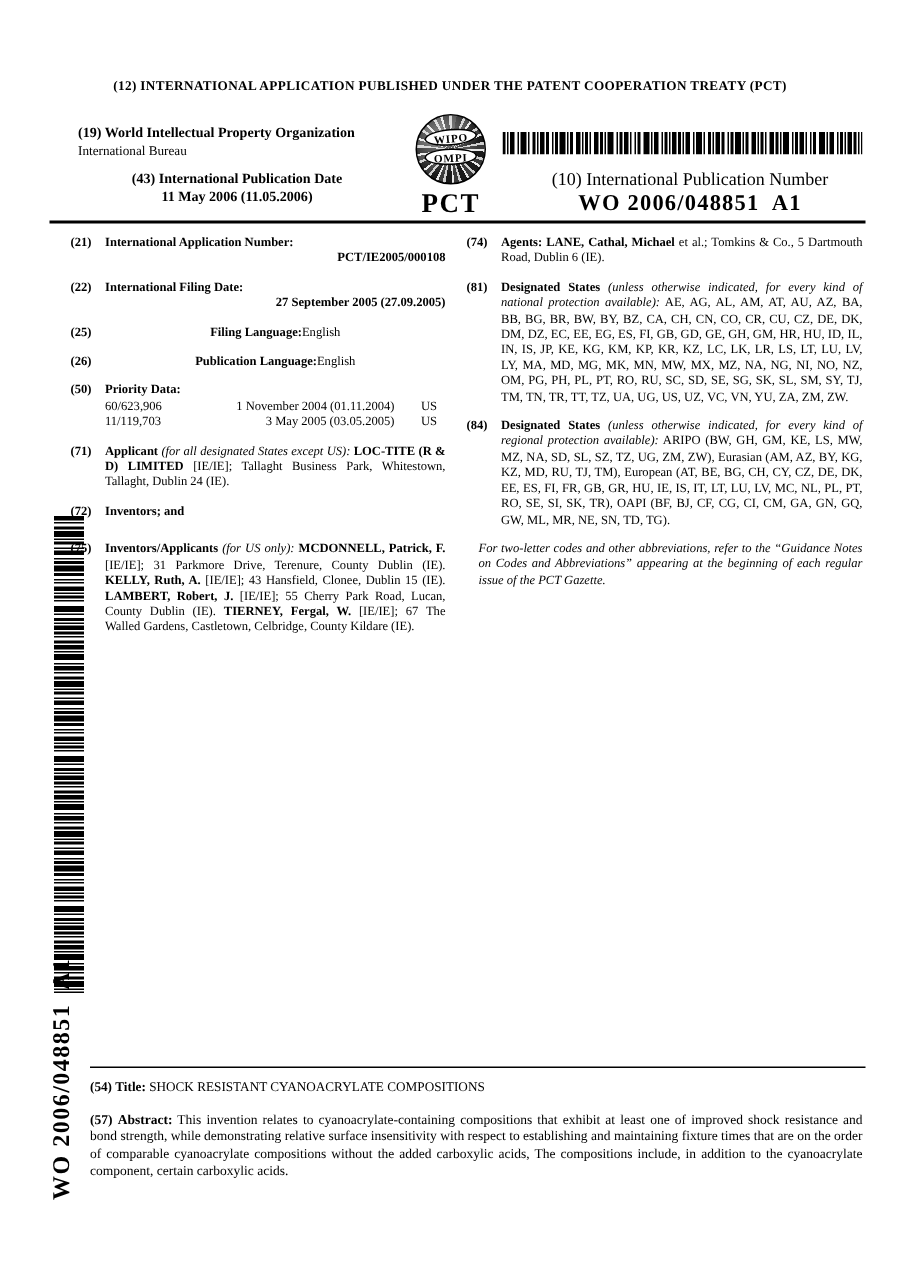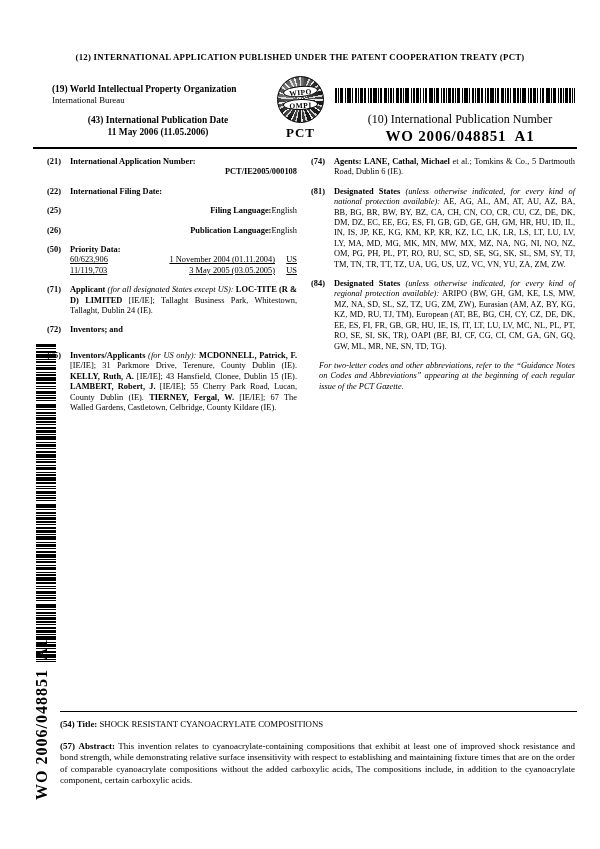--- a/index.html
+++ b/index.html
@@ -21,39 +21,39 @@
              border:1.5px solid #000;box-sizing:border-box;overflow:hidden;
              background:
                radial-gradient(circle at 35% 30%, rgba(255,255,255,.5), rgba(255,255,255,0) 60%),
                repeating-conic-gradient(from 10deg,#1a1a1a 0 11deg,#cfcfcf 11deg 16deg,#3a3a3a 16deg 24deg,#e8e8e8 24deg 28deg);}
   .banner{position:absolute;left:5px;right:5px;height:11px;background:#fff;border:1px solid #000;
           border-radius:50%;font-weight:bold;font-size:7.5px;line-height:11px;text-align:center;
           letter-spacing:.5px;box-sizing:border-box;}
   .banner.top{top:9px;transform:rotate(-5deg);}
   .banner.bottom{top:22px;transform:rotate(-2deg);}
   .pct-label{position:absolute;left:277px;top:125px;width:47px;text-align:center;
-             font-weight:bold;font-size:13px;letter-spacing:1px;}
+             font-weight:bold;font-size:18px;letter-spacing:1px;}
   .top-barcode{position:absolute;left:335px;top:88px;}
   .pubnum-block{position:absolute;left:345px;top:112px;width:230px;text-align:center;}
   .pubnum-label{font-weight:normal;font-size:12px;}
   .pubnum-value{font-weight:bold;font-size:15px;letter-spacing:.8px;white-space:pre;margin-top:1px;}
   .header-rule{position:absolute;left:33px;right:23px;top:147px;height:2px;background:#000;}
 
   
   .columns{position:absolute;left:47px;top:157px;width:528px;
            display:grid;grid-template-columns:250px 1fr;column-gap:14px;
            font-size:8.4px;line-height:10.4px;}
   .item{position:relative;padding-left:23px;margin-bottom:9px;text-align:justify;}
   .item .num{position:absolute;left:0;top:0;font-weight:bold;}
   .val-right{text-align:right;font-weight:bold;}
-  .kv{display:flex;justify-content:flex-end;}
-  .prio-row{display:flex;text-decoration:underline;}
+  .kv{display:flex;justify-content:center;}
+  .prio-row{display:flex;}
   .prio-num{width:60px;}
   .prio-date{flex:1;text-align:right;}
-  .prio-country{width:22px;text-align:right;}
+  .prio-country{width:22px;text-align:center;padding-left:12px;}
   .tight{margin-bottom:15px;}
   .flush{padding-left:8px;margin-bottom:9px;text-align:justify;position:relative;}
   .pub-row{display:flex;}
   .pub-dash{width:22px;}
 
   
   .side-barcode{position:absolute;left:36px;top:344px;}
   .side-number{position:absolute;left:33px;top:655px;height:145px;
                writing-mode:vertical-rl;transform:rotate(180deg);
                font-weight:bold;font-size:16px;letter-spacing:1px;white-space:pre;}
@@ -107,20 +107,21 @@
 
       <div class="item">
         <span class="num">(21)</span>
         <span class="b">International Application Number:</span>
         <div class="val-right">PCT/IE2005/000108</div>
       </div>
 
       <div class="item">
         <span class="num">(22)</span>
         <span class="b">International Filing Date:</span>
+        <div class="val-right">27 September 2005 (27.09.2005)</div>
       </div>
 
       <div class="item">
         <span class="num">(25)</span>
         <div class="kv">
             <span class="b">Filing Language:</span>
             <span>English</span>
           </div>
       </div>
 

